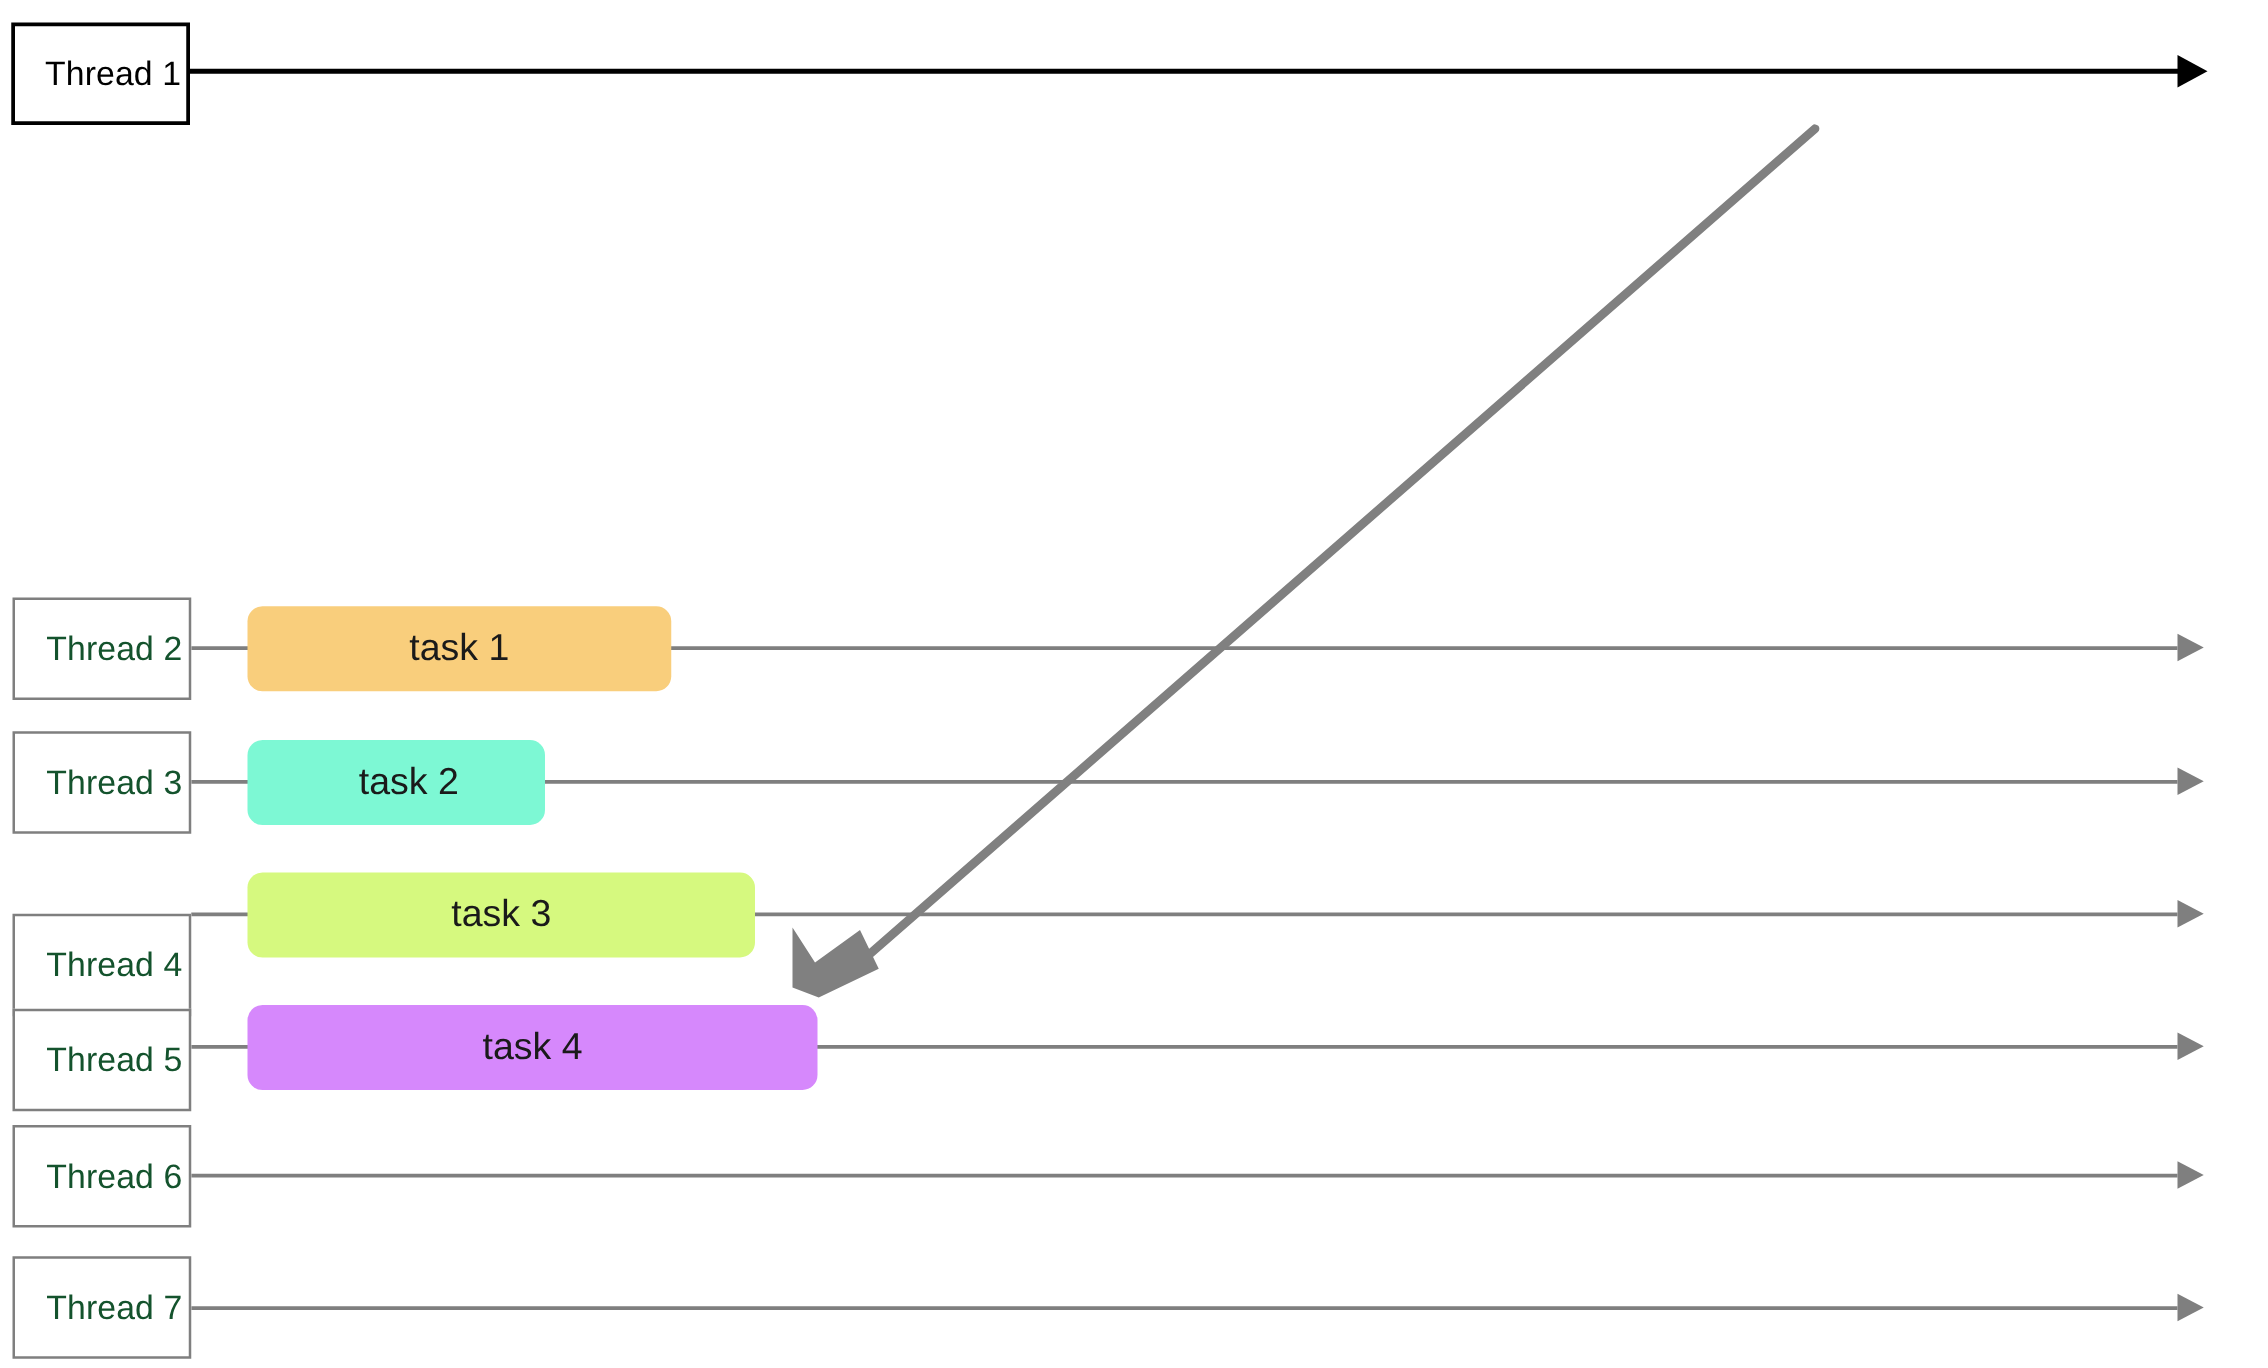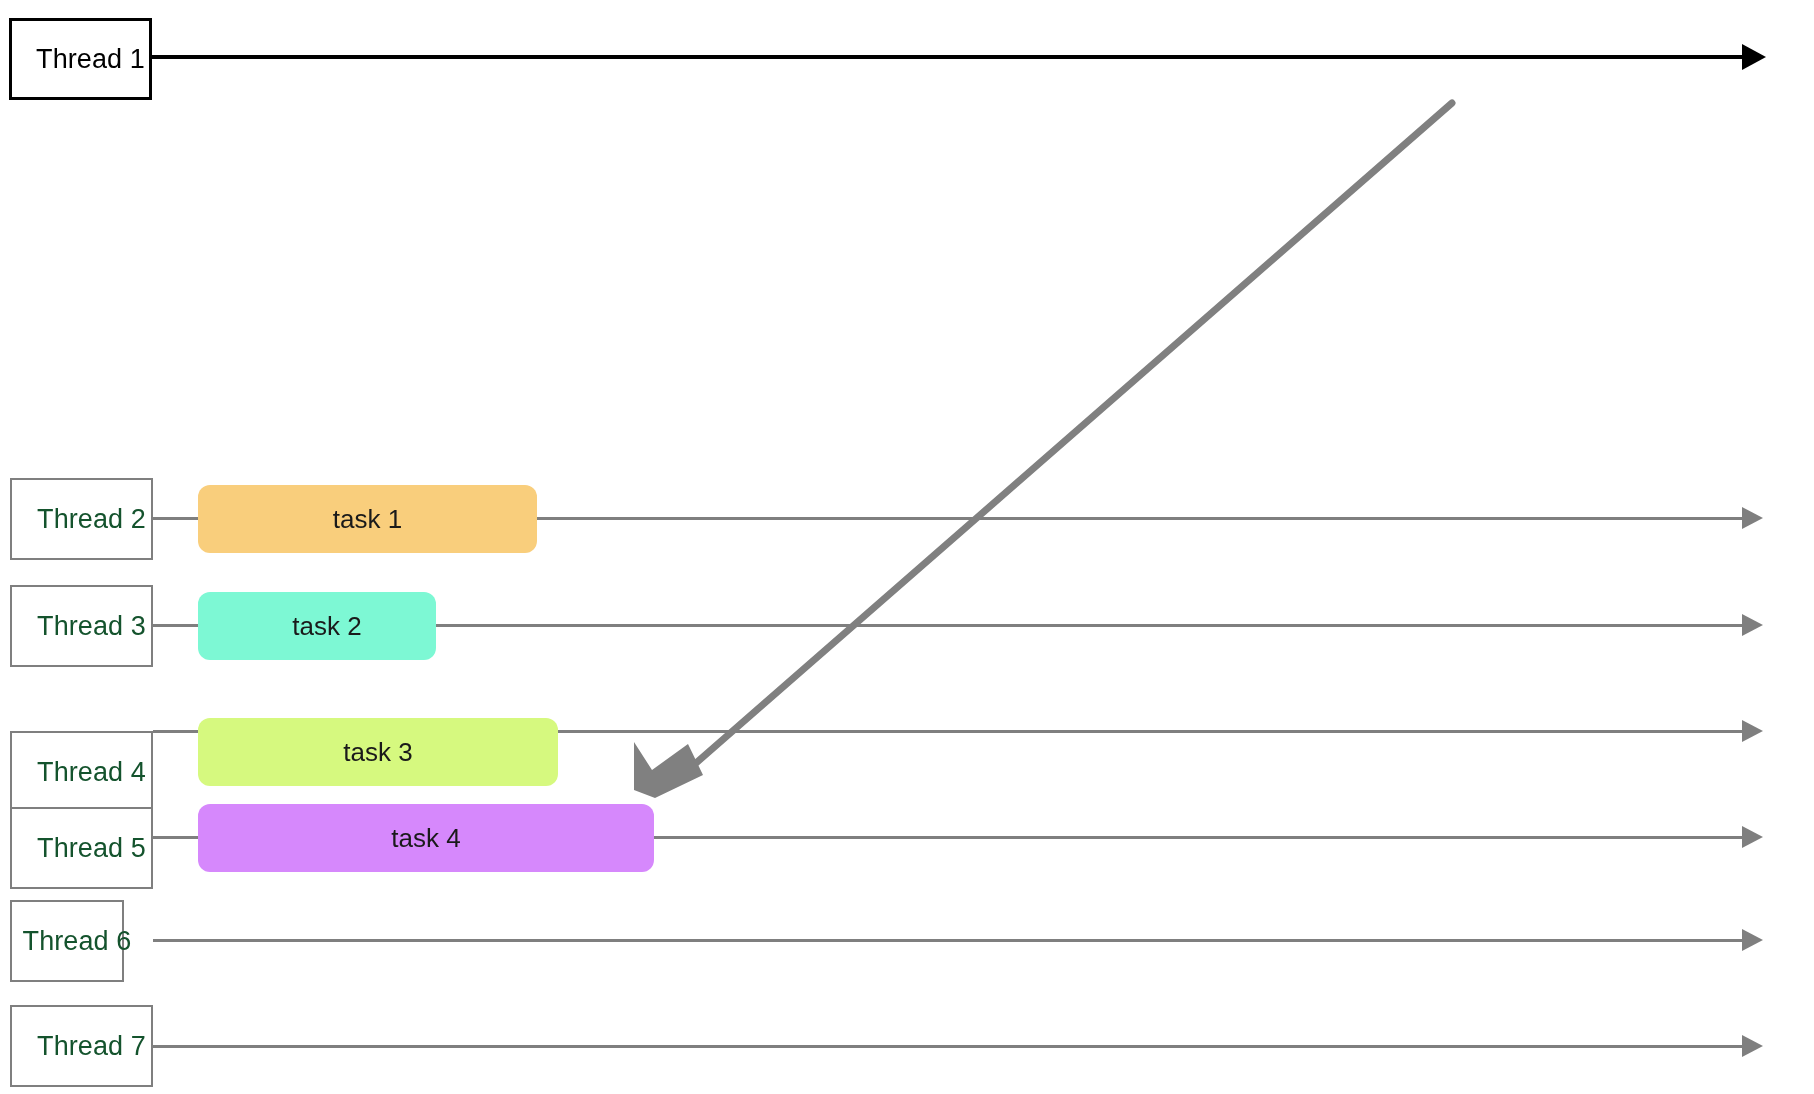--- a/index.html
+++ b/index.html
@@ -79,21 +79,21 @@
   .task-bar {
     position: absolute;
     box-sizing: border-box;
     display: flex;
     align-items: center;
     justify-content: center;
     border-radius: 12px;
     z-index: 3;
   }
   .task-label {
-    font-size: 26px;
+    font-size: 30px;
     color: #1a1a1a;
     line-height: 1;
     white-space: nowrap;
   }
 
   #annotation-arrow {
     position: absolute;
     left: 0;
     top: 0;
     width: 1814px;
@@ -136,40 +136,40 @@
       <span class="task-label">task 2</span>
     </div>
   </div>
 
   <div class="thread-row">
     <div class="timeline-line secondary" style="left:153px; top:730px; width:1589px;"></div>
     <div class="timeline-arrowhead secondary" style="left:1742px; top:720px;"></div>
     <div class="thread-box secondary" style="left:10px; top:731px; width:143px; height:82px;text-align:center;">
       <span class="thread-label">Thread 4</span>
     </div>
-    <div class="task-bar" style="left:198px; top:698px; width:360px; height:68px; background:#d6f97f;margin-top:20px;">
+    <div class="task-bar" style="left:198px; top:698px; width:406px; height:68px; background:#d6f97f;">
       <span class="task-label">task 3</span>
     </div>
   </div>
 
   <div class="thread-row">
     <div class="timeline-line secondary" style="left:153px; top:836px; width:1589px;"></div>
     <div class="timeline-arrowhead secondary" style="left:1742px; top:826px;"></div>
     <div class="thread-box secondary" style="left:10px; top:807px; width:143px; height:82px;">
       <span class="thread-label">Thread 5</span>
     </div>
     <div class="task-bar" style="left:198px; top:804px; width:456px; height:68px; background:#d688fc;">
       <span class="task-label">task 4</span>
     </div>
   </div>
 
   <div class="thread-row">
     <div class="timeline-line secondary" style="left:153px; top:939px; width:1589px;"></div>
     <div class="timeline-arrowhead secondary" style="left:1742px; top:929px;"></div>
-    <div class="thread-box secondary" style="left:10px; top:900px; width:114px; height:82px;">
+    <div class="thread-box secondary" style="left:10px; top:900px; width:143px; height:82px;">
       <span class="thread-label">Thread 6</span>
     </div>
   </div>
 
   <div class="thread-row">
     <div class="timeline-line secondary" style="left:153px; top:1045px; width:1589px;"></div>
     <div class="timeline-arrowhead secondary" style="left:1742px; top:1035px;"></div>
     <div class="thread-box secondary" style="left:10px; top:1005px; width:143px; height:82px;">
       <span class="thread-label">Thread 7</span>
     </div>

